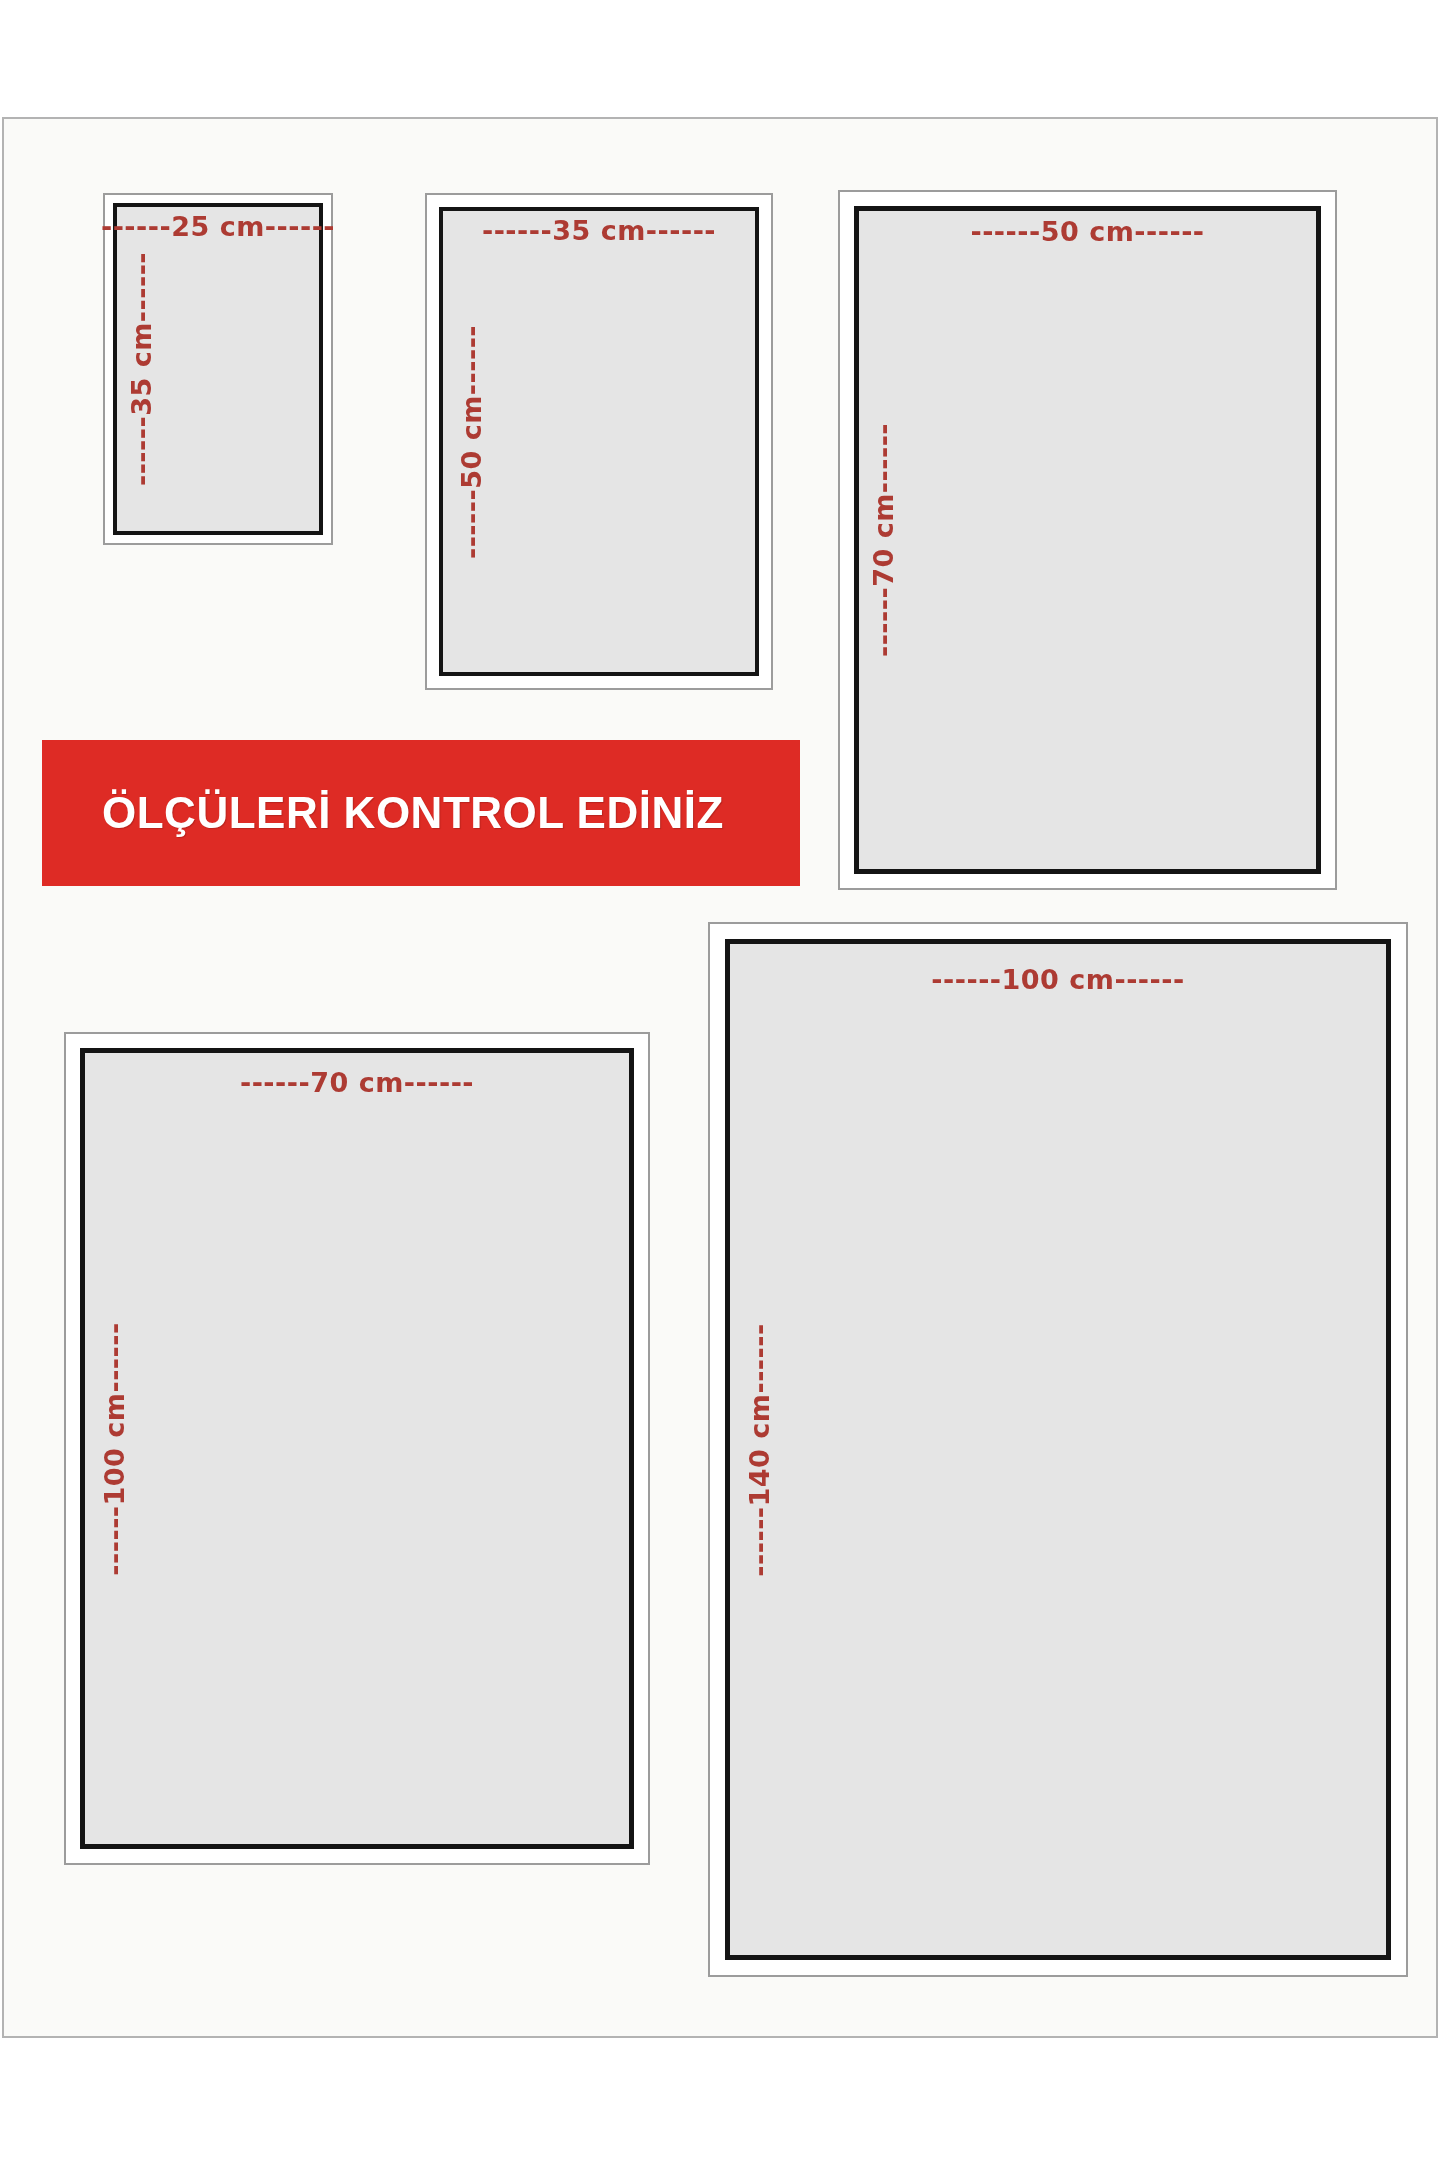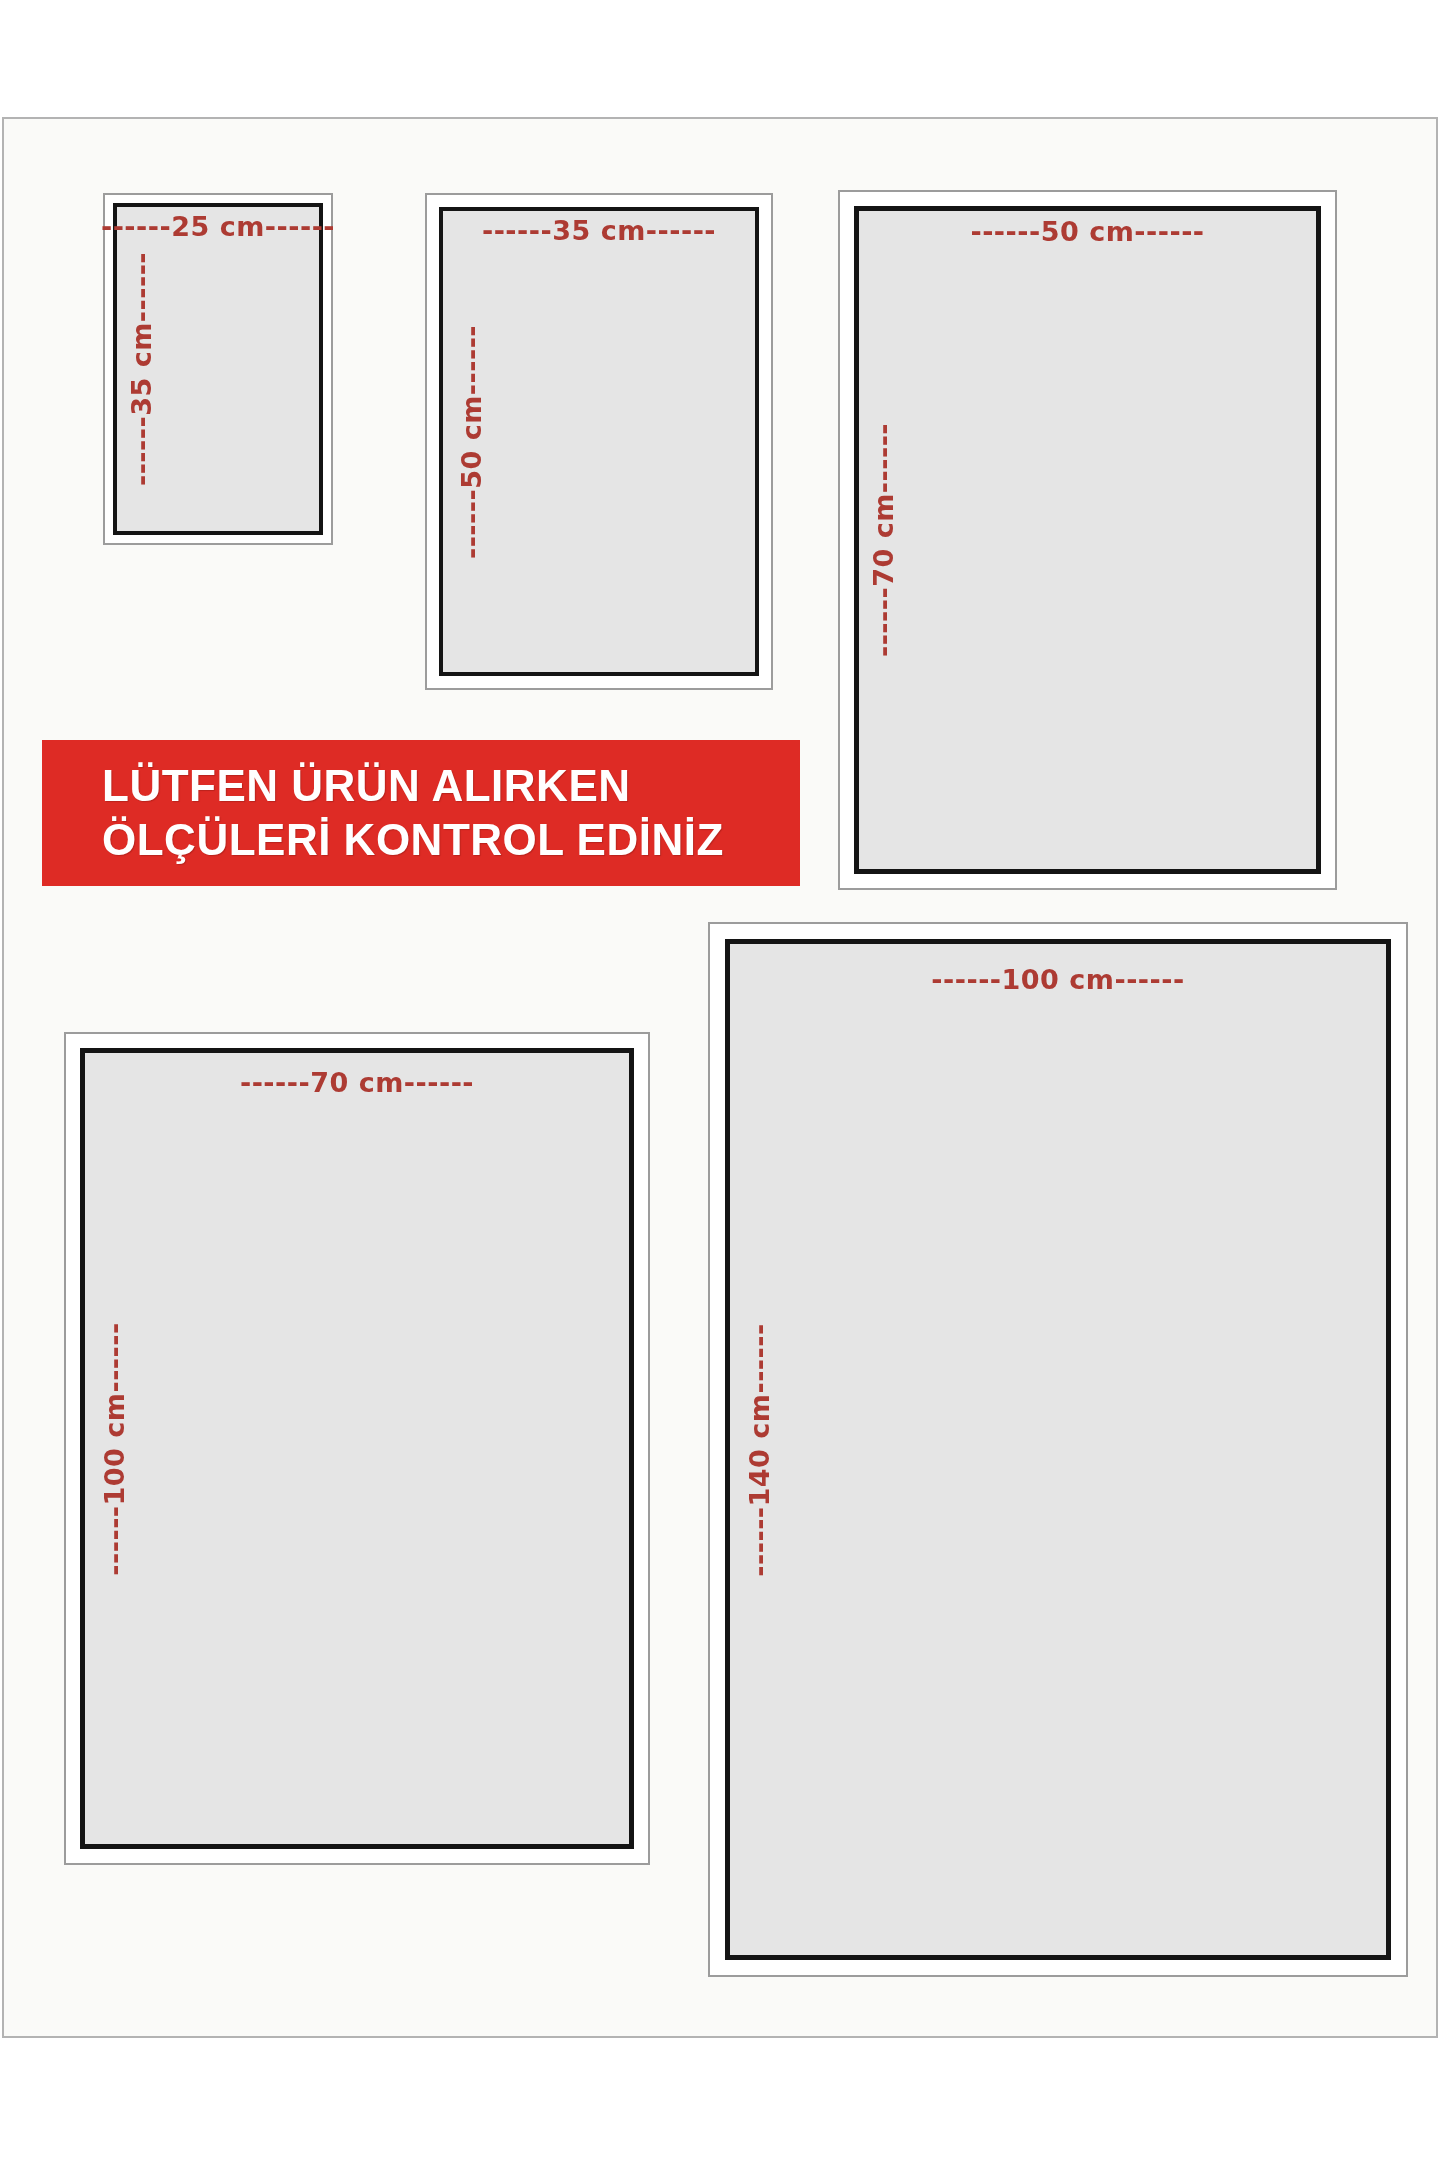--- a/index.html
+++ b/index.html
@@ -141,17 +141,16 @@
   </div>
 
   <div class="size-box" id="box5">
     <div class="black-frame">
       <div class="dim-label dim-top">------100 cm------</div>
       <div class="dim-label dim-left">------140 cm------</div>
     </div>
   </div>
 
   <div class="banner">
-    <div class="banner-line">LÜTFEN ÜRÜN ALIRKEN</div>
     <div class="banner-line">ÖLÇÜLERİ KONTROL EDİNİZ</div>
   </div>
 
 </div>
 
 </body></html>

